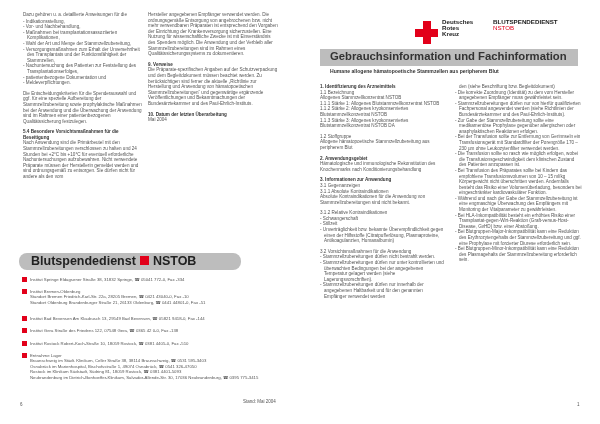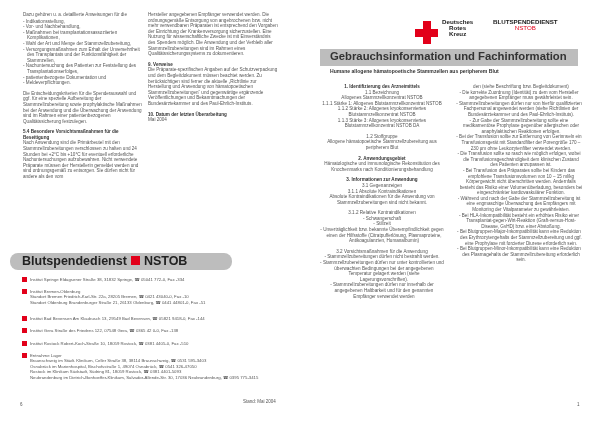--- a/index.html
+++ b/index.html
@@ -1,30 +1,30 @@
 <!DOCTYPE html>
 <html><head>
 <meta charset="utf-8">
 <style>
   * { box-sizing: border-box; margin: 0; padding: 0; }
   html, body { width: 600px; height: 424px; background: #ffffff; overflow: hidden; }
   body { position: relative; font-family: "Liberation Sans", sans-serif; color: #3a3a3a; }
   .page { position: absolute; top: 0; height: 424px; }
   #left-page { left: 0; width: 300px; }
-  #right-page { left: 300px; width: 300px; text-align: center; }
+  #right-page { left: 300px; width: 300px; }
   .col { position: absolute; font-size: 4.6px; line-height: 5.6px; color: #555; }
   .col p { margin-bottom: 5px; }
   .col .h { font-weight: bold; color: #333; }
   .col ul { list-style: none; }
   .col li { padding-left: 4px; text-indent: -4px; }
   .col li::before { content: "- "; }
   #lc1 { left: 23px; top: 12px; width: 120px; }
   #lc2 { left: 148px; top: 12px; width: 130px; }
   .band { position: absolute; background: #bdbdbd; }
-  #left-band { left: 10px; top: 253px; width: 222px; height: 17px; border-radius: 8px; }
+  #left-band { left: 19px; top: 253px; width: 222px; height: 17px; border-radius: 8px; }
   #left-band .t { position: absolute; left: 12px; top: 1px; font-size: 12.5px; font-weight: bold; color: #222; white-space: nowrap; }
   #left-band .sq { display: inline-block; width: 9px; height: 9px; background: #e2001a; margin: 0 4px 0 4px; vertical-align: 0px; }
   .addr { position: absolute; left: 22px; width: 260px; font-size: 4.3px; line-height: 5.4px; color: #555; }
   .addr .mk { display: inline-block; width: 5px; height: 5px; background: #e2001a; margin-right: 3px; vertical-align: -1px; }
   .addr .sub { padding-left: 8px; }
   .footer { position: absolute; font-size: 4.5px; color: #555; }
   
   #logo { position: absolute; left: 115px; top: 21px; width: 23px; height: 23px; }
   #logo .v { position: absolute; left: 7.5px; top: 0; width: 8px; height: 23px; background: #e2001a; }
   #logo .hz { position: absolute; left: 0; top: 7.5px; width: 23px; height: 8px; background: #e2001a; }

